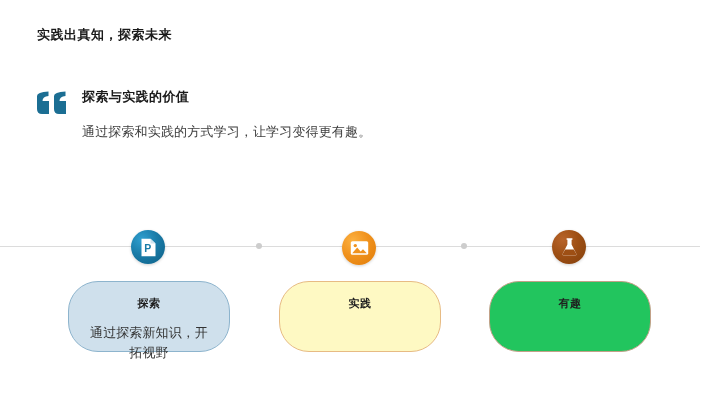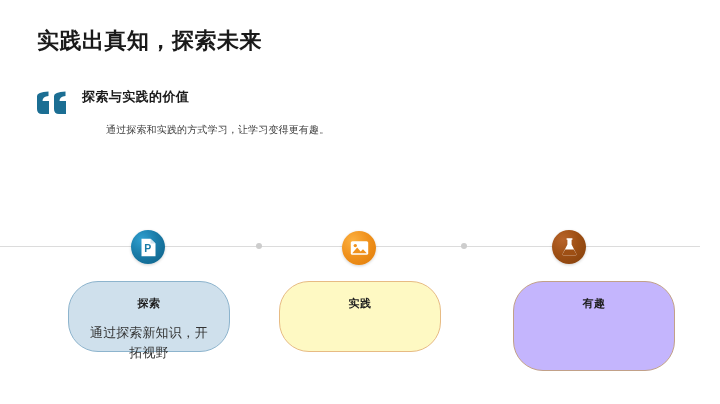--- a/index.html
+++ b/index.html
@@ -19,21 +19,21 @@
     position: absolute;
     inset: 0;
     background: #ffffff;
   }
 
   
   .slide-title {
     position: absolute;
     left: 37px;
     top: 26px;
-    font-size: 22px;
+    font-size: 13px;
     font-weight: bold;
     color: #1a1a1a;
     letter-spacing: 0.5px;
     white-space: nowrap;
   }
 
   
   .quote-block {
     position: absolute;
     left: 36px;
@@ -58,25 +58,24 @@
     font-size: 13px;
     font-weight: bold;
     color: #1a1a1a;
     letter-spacing: 0.4px;
     white-space: nowrap;
   }
   .quote-sub {
     position: absolute;
     left: 46px;
     top: 35px;
-    font-size: 10px;
+    font-size: 13px;
     color: #3d3d3d;
     letter-spacing: 0.15px;
     white-space: nowrap;
-    margin-left: 24px;
   }
 
   
   .timeline-axis {
     position: absolute;
     left: 0px;
     top: 246px;
     width: 700px;
     height: 1px;
     background: #dcdcdc;
@@ -165,24 +164,23 @@
     top: 281px;
     width: 162px;
     height: 71px;
     background: #fef9c3;
     border-color: #e7bb84;
   }
   .card.c3 {
     left: 489px;
     top: 281px;
     width: 162px;
-    height: 90px;
-    background: #c4b5fd;
+    height: 71px;
+    background: #22c55e;
     border-color: #c2a188;
-    margin-left: 24px;
   }
 </style>
 </head>
 <body>
 
 <div class="slide">
 
   <div class="slide-title">实践出真知，探索未来</div>
 
   <div class="quote-block">

